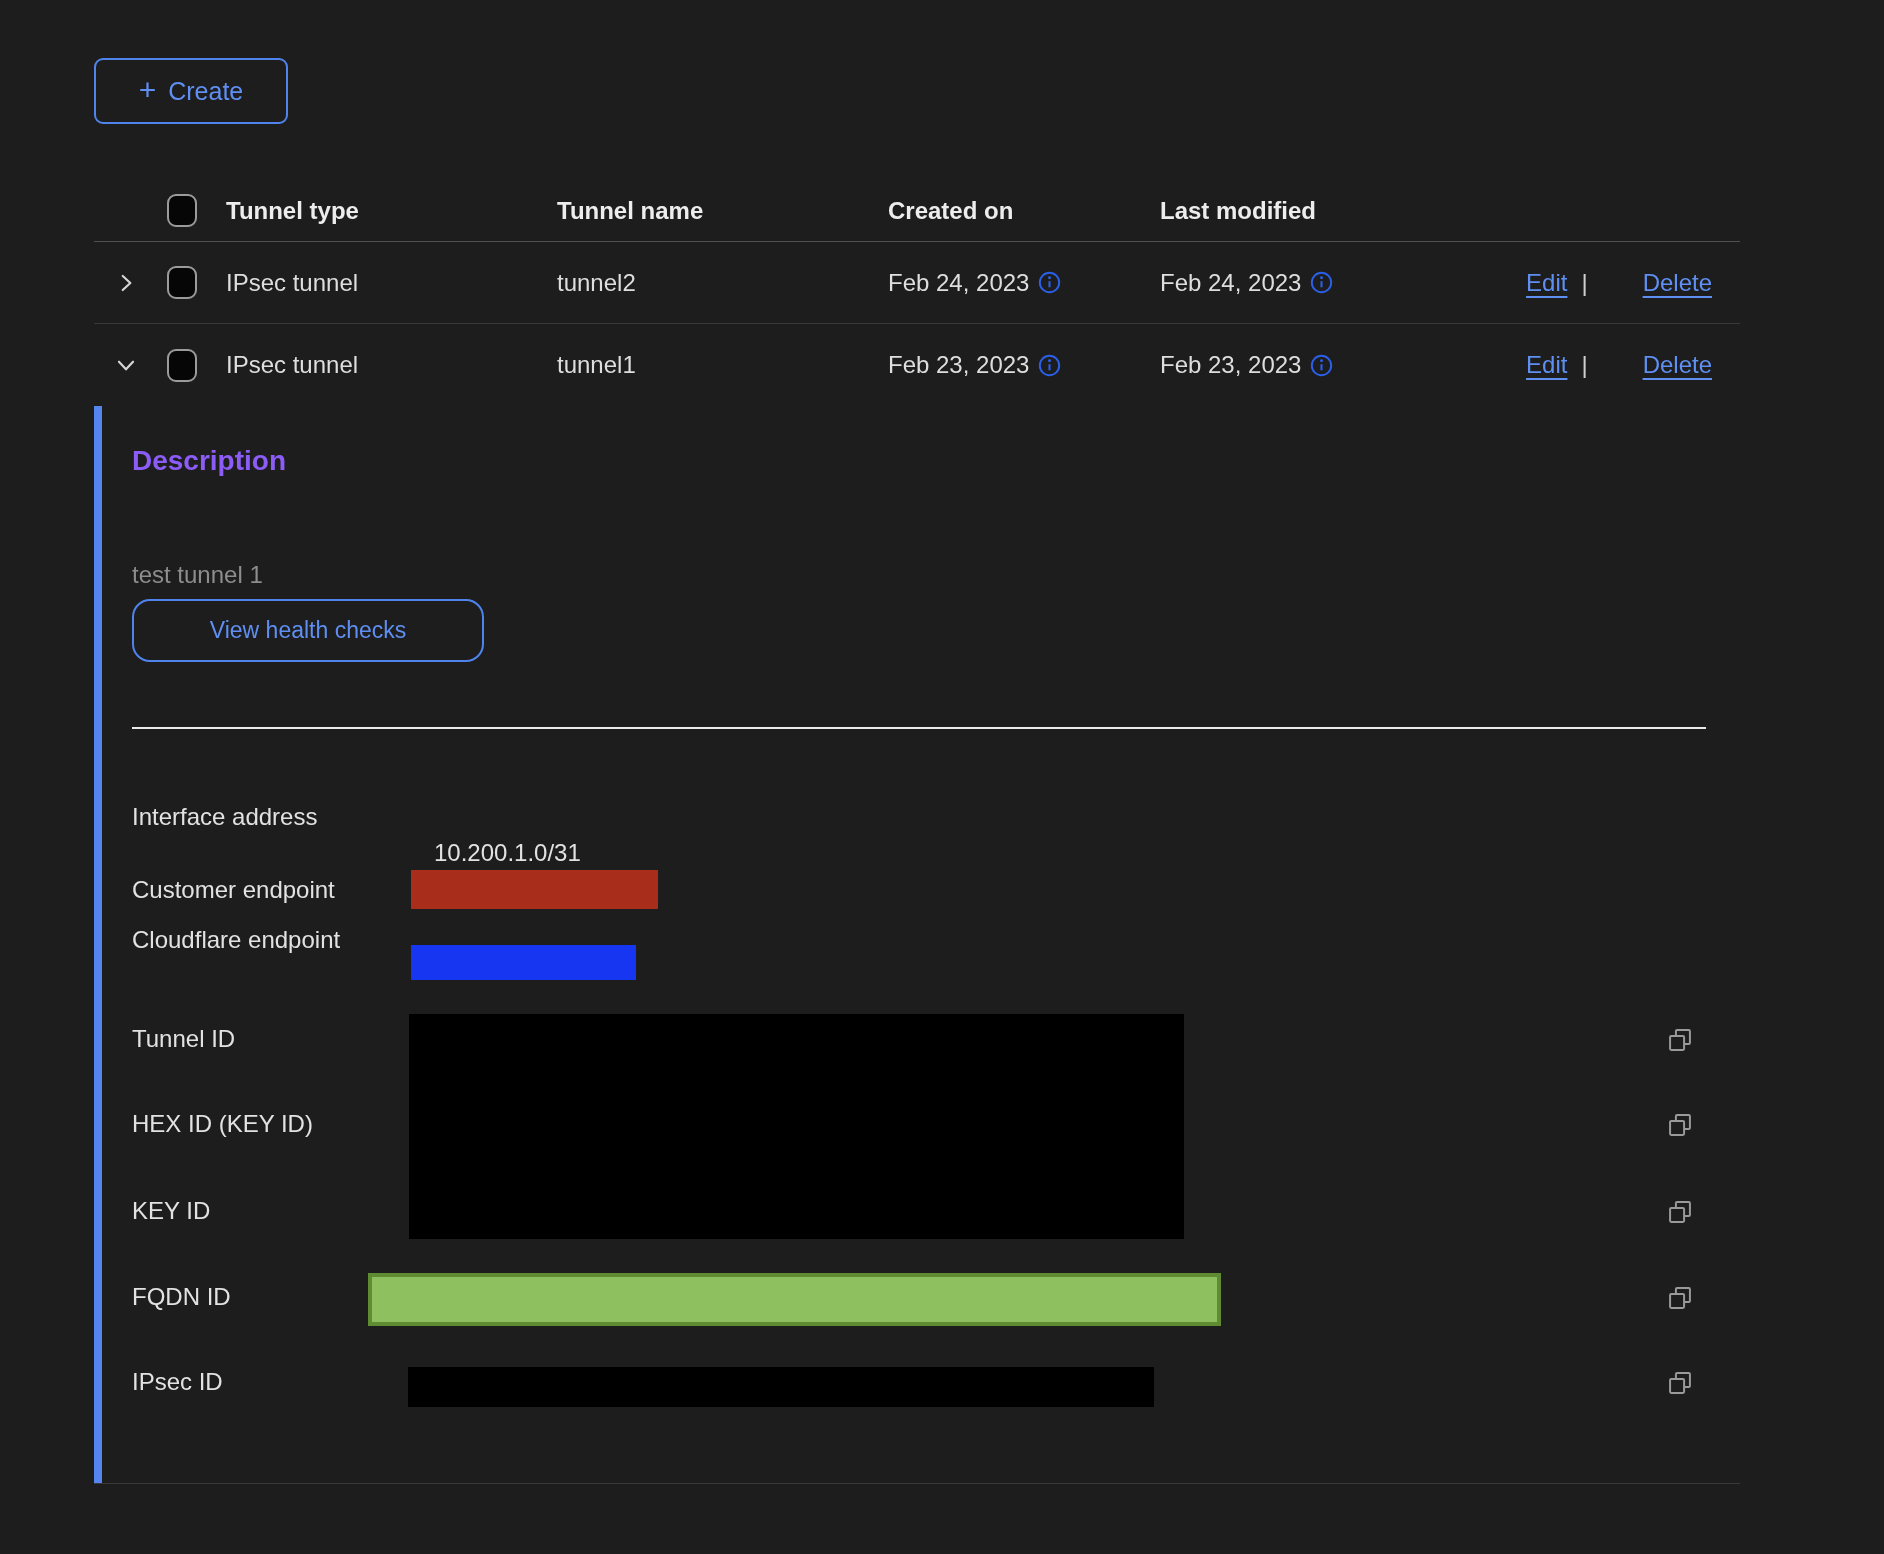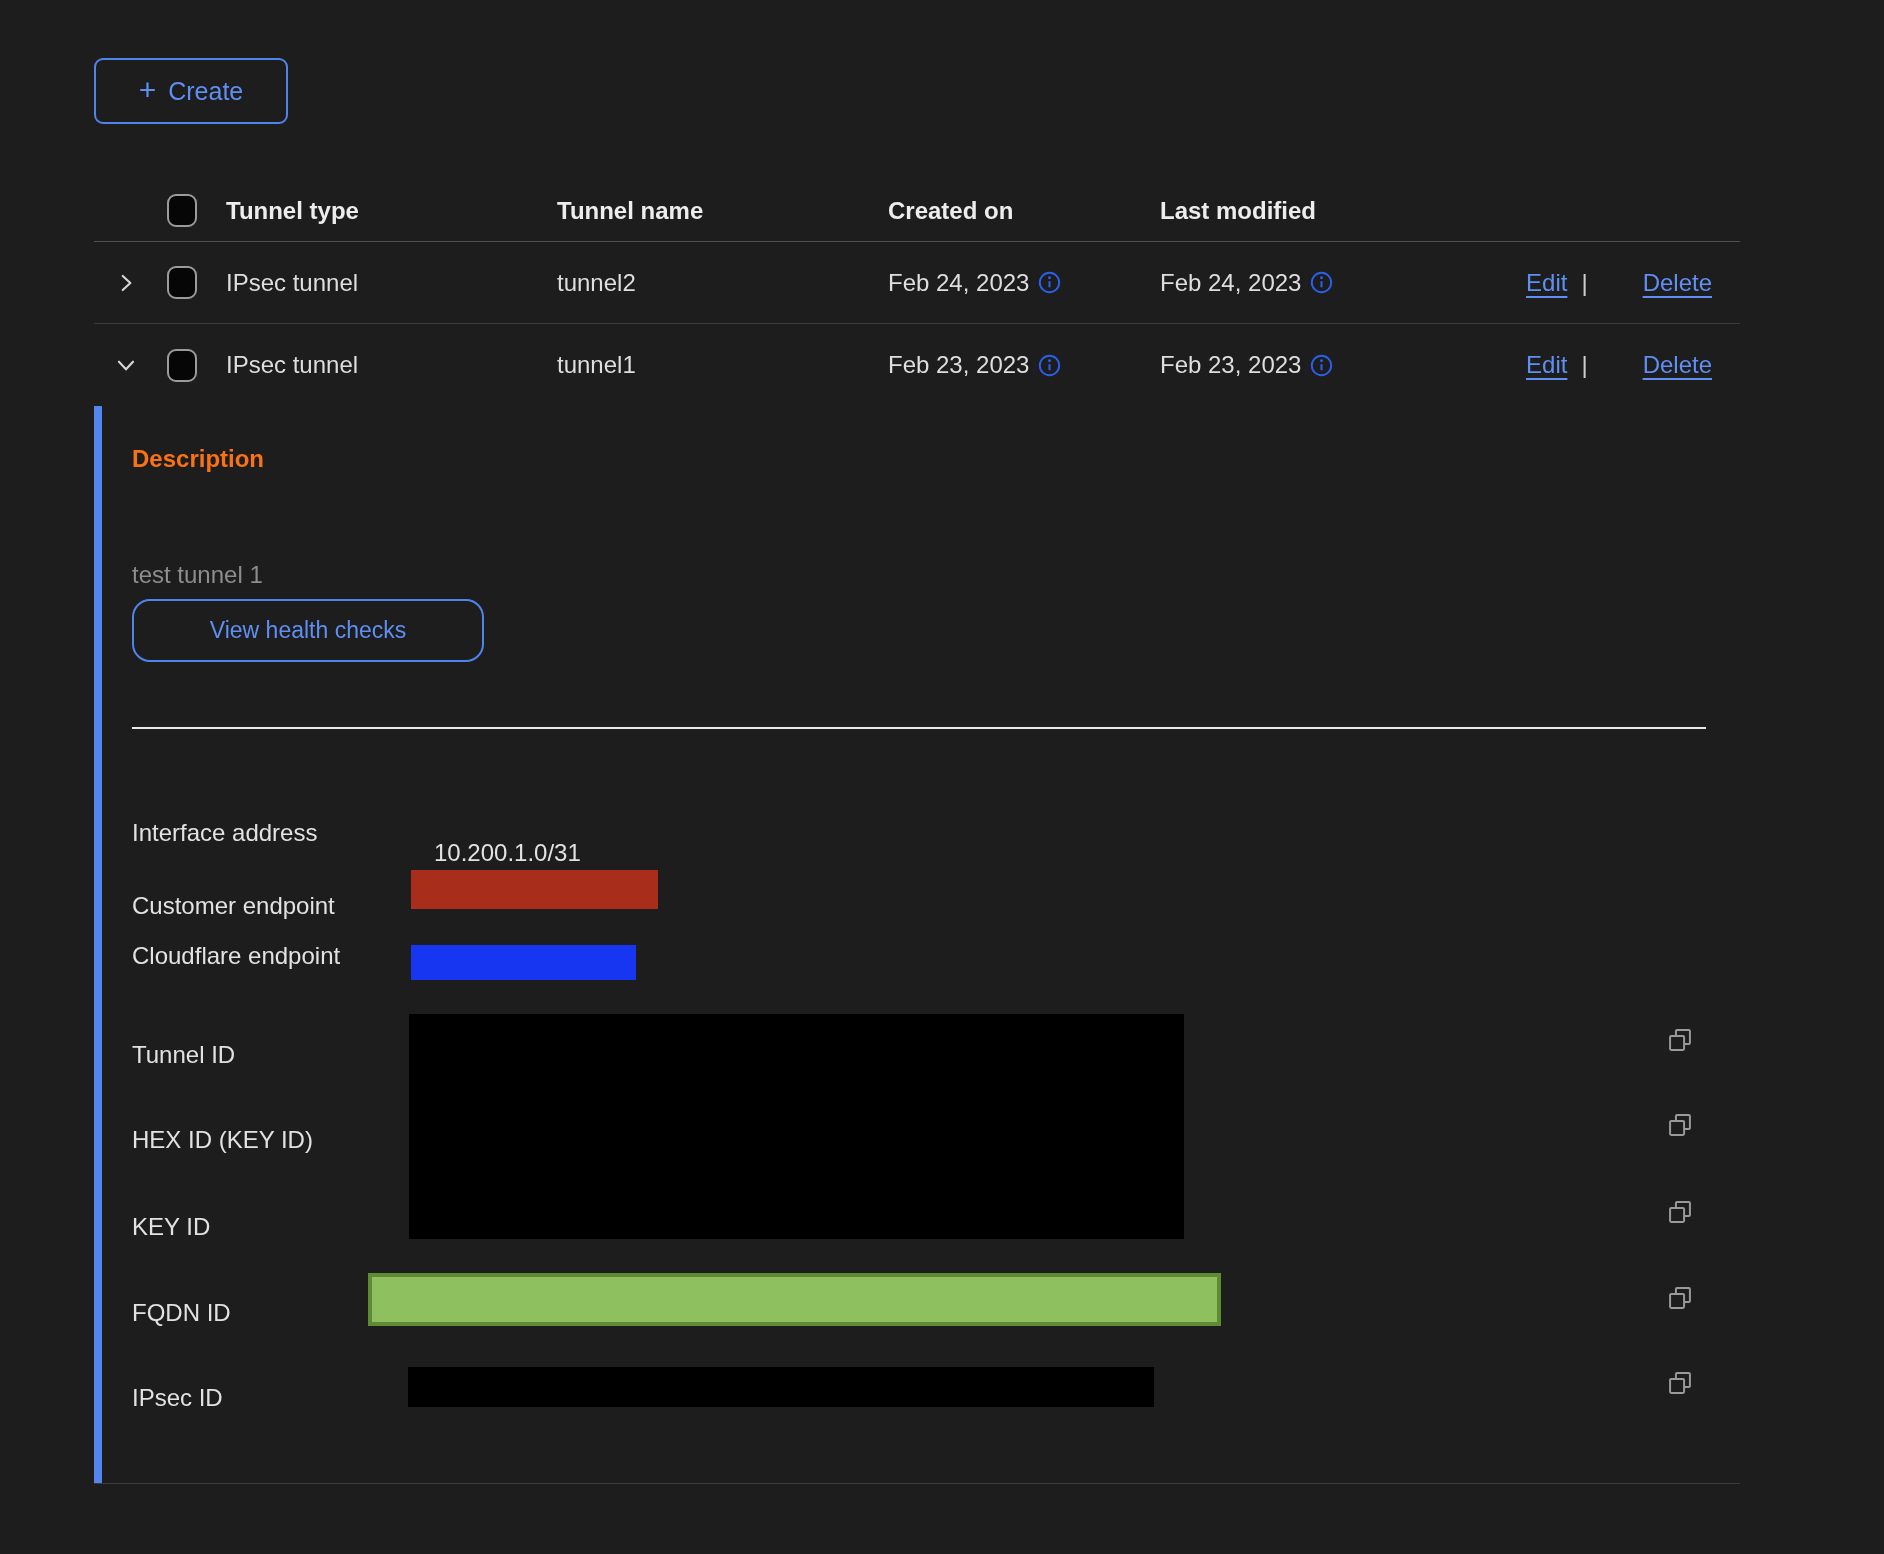--- a/index.html
+++ b/index.html
@@ -49,32 +49,32 @@
   .action-sep { color: #cfcfcf; }
   .chev-btn { background: none; border: none; cursor: pointer; display: flex; align-items: center; }
 
   
   .detail-panel {
     position: absolute; left: 94px; top: 406px;
     width: 1646px; height: 1078px;
     border-bottom: 1px solid #3a3a3a;
   }
   .expander-bar { position: absolute; left: 0; top: 0; width: 8px; height: 100%; background: #5586ee; }
-  .desc-label { position: absolute; left: 38px; top: 39px; font-size: 24px; font-weight: 600; color: #f97316; }
+  .desc-label { position: absolute; left: 38px; top: 39px; font-size: 28px; font-weight: 600; color: #8b5cf6; }
   .desc-value { position: absolute; left: 38px; top: 122px; font-size: 24px; color: #8d8d8d; margin-top: 33px; }
   .health-btn {
     position: absolute; left: 38px; top: 193px;
     width: 352px; height: 63px;
     border: 2px solid #4f84ec; border-radius: 18px;
     background: transparent; color: #5f8ff2;
     font-size: 23px; font-family: inherit; cursor: pointer;
   }
   .panel-divider { position: absolute; left: 38px; top: 321px; width: 1574px; height: 2px; background: #e9e9e9; }
 
-  .field-label { position: absolute; left: 38px; font-size: 24px; color: #e2e2e2; line-height: 32px; margin-top: 16px; }
+  .field-label { position: absolute; left: 38px; font-size: 24px; color: #e2e2e2; line-height: 32px; }
   .field-value { position: absolute; font-size: 24px; color: #e2e2e2; line-height: 32px; margin-top: 36px; }
 
   .redact { position: absolute; }
   .redact.red   { left: 317px; top: 464px; width: 247px; height: 39px; background: #a92d1b; }
   .redact.blue  { left: 317px; top: 539px; width: 225px; height: 35px; background: #1736f1; }
   .redact.black-lg { left: 315px; top: 608px; width: 775px; height: 225px; background: #000000; }
   .redact.green { left: 274px; top: 867px; width: 853px; height: 53px; background: #8fc05f; border: 4px solid #5f8c33; }
   .redact.black-sm { left: 314px; top: 961px; width: 746px; height: 40px; background: #000000; }
 
   .copy-btn { position: absolute; left: 1572px; width: 30px; height: 30px; background: none; border: none; cursor: pointer; padding: 0; }

